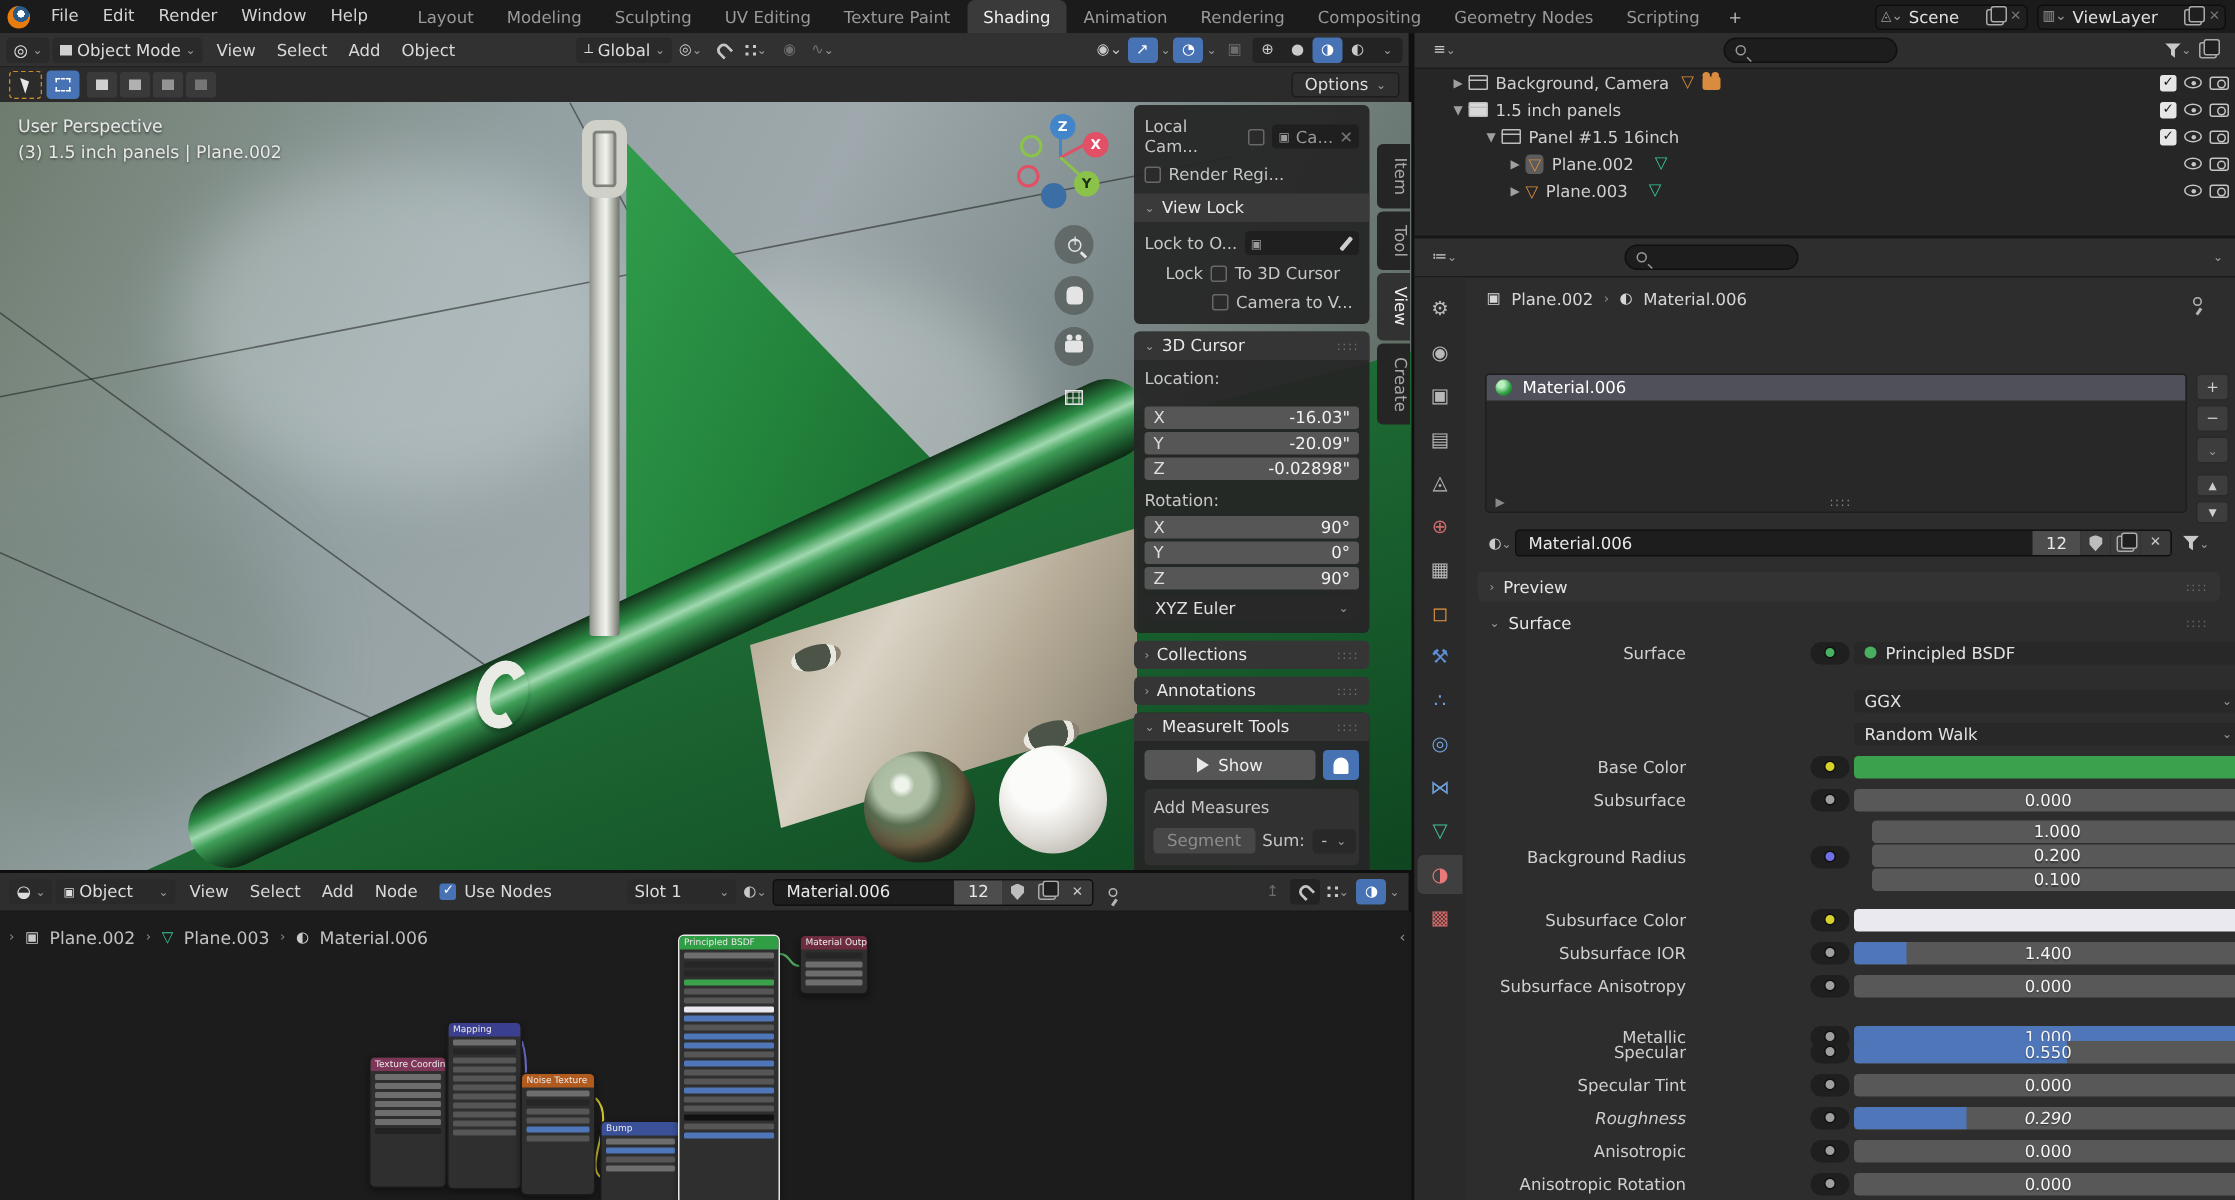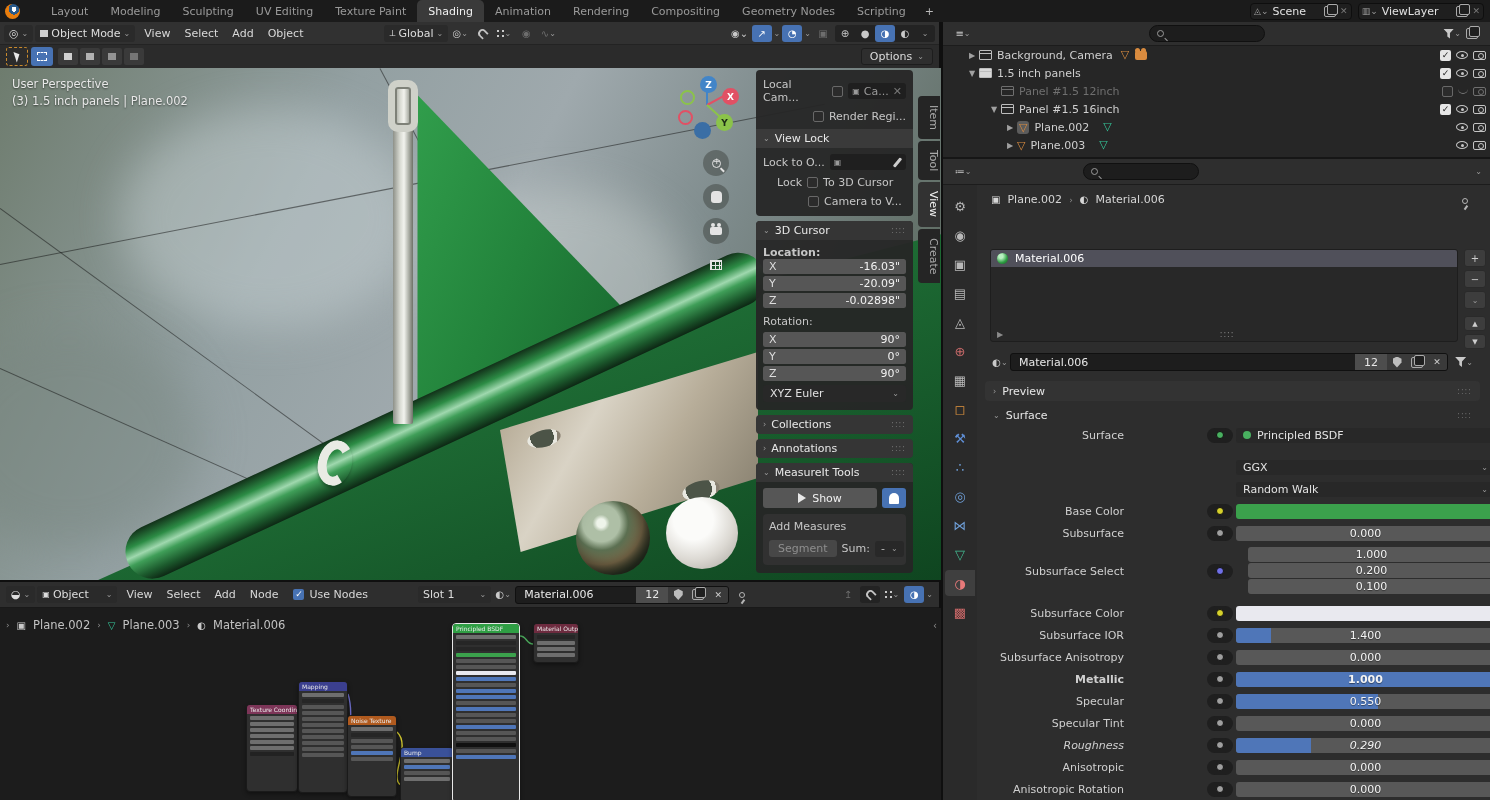--- a/index.html
+++ b/index.html
@@ -206,20 +206,27 @@
 
   .vline-split { position:absolute; left:941px; top:22px; width:2px; bottom:0; background:#0f0f0f; }
 </style>
 </head>
 <body>
 
 <div class="app">
 
   <div class="topbar">
     <div class="blogo"></div>
+    <div id="topbar-menus" style="display:flex;">
+        <span class="tmenu">File</span>
+        <span class="tmenu">Edit</span>
+        <span class="tmenu">Render</span>
+        <span class="tmenu">Window</span>
+        <span class="tmenu">Help</span>
+      </div>
     <div class="wtabs" id="workspace-tabs">
         <span class="wtab">Layout</span>
         <span class="wtab">Modeling</span>
         <span class="wtab">Sculpting</span>
         <span class="wtab">UV Editing</span>
         <span class="wtab">Texture Paint</span>
         <span class="wtab active">Shading</span>
         <span class="wtab">Animation</span>
         <span class="wtab">Rendering</span>
         <span class="wtab">Compositing</span>
@@ -380,21 +387,21 @@
           <div class="npan-body" style="padding-top:8px;">
             <div class="nrow">
               <span class="nlabel">Local Cam...</span>
               <span class="cb off"></span>
               <span class="nfield">
                   <span style="font-size:8px;">▣</span>
                   <span>Ca...</span>
                   <span style="margin-left:auto;color:#777;">✕</span>
                 </span>
             </div>
-            <div class="nrow" style="justify-content:flex-end;">
+            <div class="nrow" style="justify-content:flex-start;">
               <span class="cb off"></span>
               <span class="nlabel">Render Regi...</span>
             </div>
             <div class="npan-hdr" style="margin:4px -7px 6px; background:#3a3a3a;">
               <span class="caret">⌄</span>
                 <span>View Lock</span>
             </div>
             <div class="nrow">
               <span class="nlabel">Lock to O...</span>
               <span class="nfield">
@@ -415,21 +422,21 @@
           </div>
         </div>
 
         <div class="npan">
           <div class="npan-hdr">
             <span class="caret">⌄</span>
               <span>3D Cursor</span>
               <span class="drag">::::</span>
           </div>
           <div class="npan-body">
-            <div class="nlabel" style="margin-bottom:0;font-weight:bold;">Location:</div>
+            <div class="nlabel" style="margin-bottom:12px;">Location:</div>
             <div id="cursor-loc-rows">
                 <div class="axisrow">
                   <span class="ax">X</span>
                   <span class="av">-16.03"</span>
                 </div>
                 <div class="axisrow">
                   <span class="ax">Y</span>
                   <span class="av">-20.09"</span>
                 </div>
                 <div class="axisrow">
@@ -709,30 +716,20 @@
         <div class="olrow" style="padding-left: 22px;">
           <span class="arrow">▼</span>
           <span class="colico lit"></span>
           <span class="lbl">1.5 inch panels</span>
           <span class="olright">
             <span class="cb on">✓</span>
             <span class="eyeo"></span>
             <span class="camres"></span>
           </span>
         </div>
-        <div class="olrow dim" style="padding-left: 44px;">
-          <span class="arrow"></span>
-          <span class="colico dimi"></span>
-          <span class="lbl">Panel #1.5 12inch</span>
-          <span class="olright">
-            <span class="cb off"></span>
-            <span class="eyec"></span>
-            <span class="camres dimc"></span>
-          </span>
-        </div>
         <div class="olrow" style="padding-left: 44px;">
           <span class="arrow">▼</span>
           <span class="colico"></span>
           <span class="lbl">Panel #1.5 16inch</span>
           <span class="olright">
             <span class="cb on">✓</span>
             <span class="eyeo"></span>
             <span class="camres"></span>
           </span>
         </div>
@@ -883,21 +880,21 @@
             <span class="plabel">Subsurface</span>
             <span class="sockpill">
               <span class="sockdot" style="background: rgb(159, 159, 159);"></span>
             </span>
             <span class="pfield slider">
               <span class="sfill" style="width: 0%;"></span>
               <span class="sval">0.000</span>
             </span>
           </div>
           <div class="prow" style="top: 120px; height: 48px;">
-            <span class="plabel">Subsurface Select</span>
+            <span class="plabel">Background Radius</span>
             <span class="sockpill">
               <span class="sockdot" style="background: rgb(112, 112, 232);"></span>
             </span>
             <span class="pfield slider" style="top: 0px; left: 271px; width: 247px; position: absolute; height: 15px;">
               <span class="sval">1.000</span>
             </span>
             <span class="pfield slider" style="top: 16px; left: 271px; width: 247px; position: absolute; height: 15px;">
               <span class="sval">0.200</span>
             </span>
             <span class="pfield slider" style="top: 32px; left: 271px; width: 247px; position: absolute; height: 15px;">
@@ -924,21 +921,21 @@
           <div class="prow" style="top: 222px;">
             <span class="plabel">Subsurface Anisotropy</span>
             <span class="sockpill">
               <span class="sockdot" style="background: rgb(159, 159, 159);"></span>
             </span>
             <span class="pfield slider">
               <span class="sfill" style="width: 0%;"></span>
               <span class="sval">0.000</span>
             </span>
           </div>
-          <div class="prow" style="top: 244px; font-weight: bold;">
+          <div class="prow" style="top: 256px;">
             <span class="plabel">Metallic</span>
             <span class="sockpill">
               <span class="sockdot" style="background: rgb(159, 159, 159);"></span>
             </span>
             <span class="pfield slider">
               <span class="sfill" style="width: 100%;"></span>
               <span class="sval">1.000</span>
             </span>
           </div>
           <div class="prow" style="top: 266px;">

